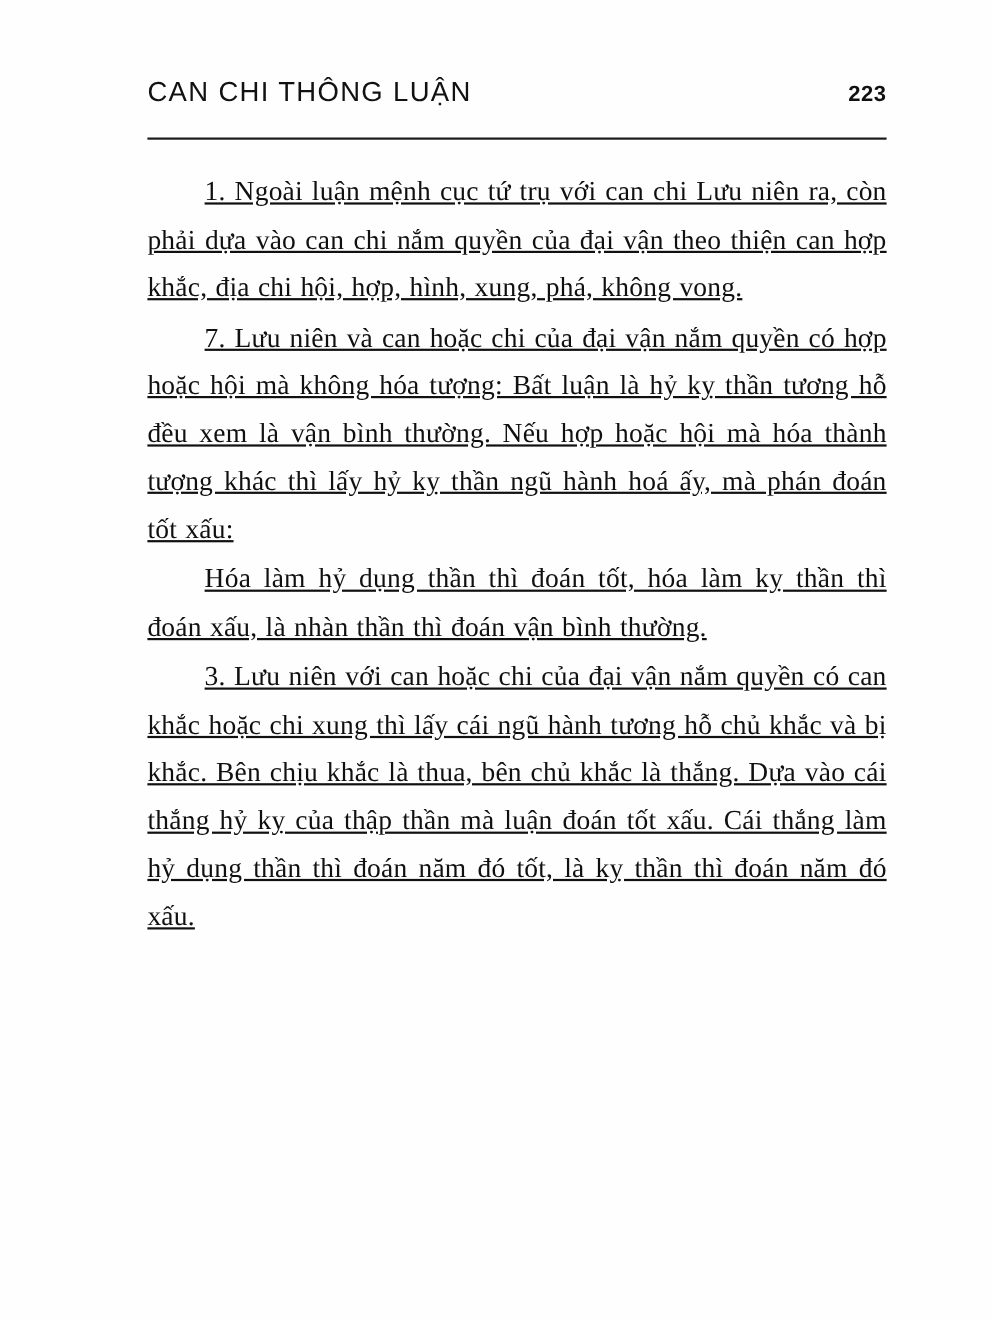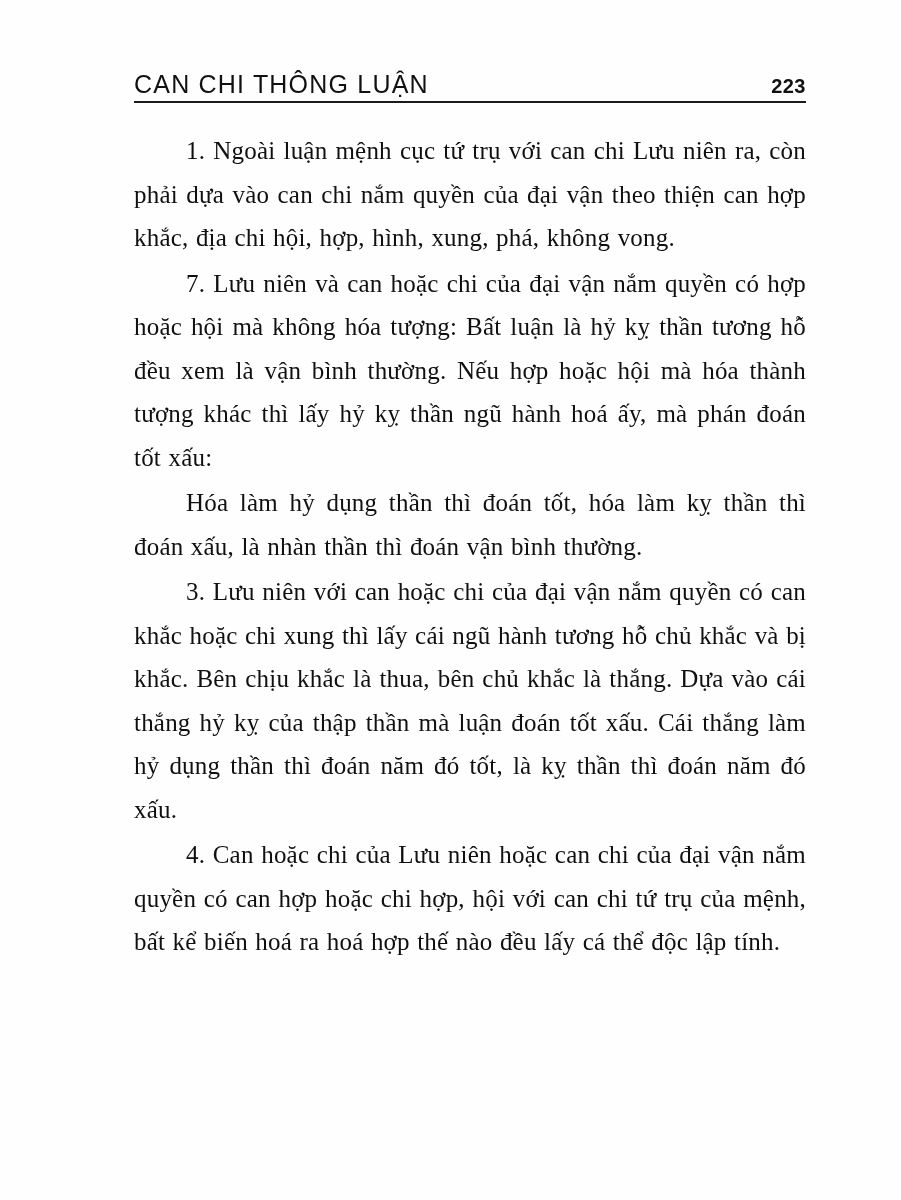--- a/index.html
+++ b/index.html
@@ -23,21 +23,21 @@
     width: 672px;
   }
   .header {
     display: flex;
     align-items: baseline;
     justify-content: space-between;
     font-family: "Liberation Sans", sans-serif;
     font-size: 25px;
     letter-spacing: 1.2px;
     color: #111;
-    padding-bottom: 2px;
+    padding-bottom: 26px;
   }
   .header .title {
     font-weight: 400;
   }
   .header .folio {
     font-weight: 700;
     font-size: 20px;
     letter-spacing: 0.5px;
   }
   .rule {
@@ -49,20 +49,21 @@
     font-size: 25px;
     line-height: 1.74;
     text-align: justify;
     text-justify: inter-word;
     letter-spacing: 0.2px;
     word-spacing: 1px;
   }
   .body-text p {
     margin: 0 0 2px 0;
     text-indent: 52px;
+    text-decoration: underline;
   }
   .body-text p:last-child {
     margin-bottom: 0;
   }
 </style>
 </head>
 <body>
 
 <div class="page">
   <div class="content">
@@ -71,17 +72,16 @@
       <span class="title">CAN CHI THÔNG LUẬN</span>
       <span class="folio">223</span>
     </div>
     <div class="rule"></div>
 
     <div class="body-text">
       <p>1. Ngoài luận mệnh cục tứ trụ với can chi Lưu niên ra, còn phải dựa vào can chi nắm quyền của đại vận theo thiện can hợp khắc, địa chi hội, hợp, hình, xung, phá, không vong.</p>
       <p>7. Lưu niên và can hoặc chi của đại vận nắm quyền có hợp hoặc hội mà không hóa tượng: Bất luận là hỷ kỵ thần tương hỗ đều xem là vận bình thường. Nếu hợp hoặc hội mà hóa thành tượng khác thì lấy hỷ kỵ thần ngũ hành hoá ấy, mà phán đoán tốt xấu:</p>
       <p>Hóa làm hỷ dụng thần thì đoán tốt, hóa làm kỵ thần thì đoán xấu, là nhàn thần thì đoán vận bình thường.</p>
       <p>3. Lưu niên với can hoặc chi của đại vận nắm quyền có can khắc hoặc chi xung thì lấy cái ngũ hành tương hỗ chủ khắc và bị khắc. Bên chịu khắc là thua, bên chủ khắc là thắng. Dựa vào cái thắng hỷ kỵ của thập thần mà luận đoán tốt xấu. Cái thắng làm hỷ dụng thần thì đoán năm đó tốt, là kỵ thần thì đoán năm đó xấu.</p>
-      <p>4. Can hoặc chi của Lưu niên hoặc can chi của đại vận nắm quyền có can hợp hoặc chi hợp, hội với can chi tứ trụ của mệnh, bất kể biến hoá ra hoá hợp thế nào đều lấy cá thể độc lập tính.</p>
     </div>
 
   </div>
 </div>
 
 </body></html>

